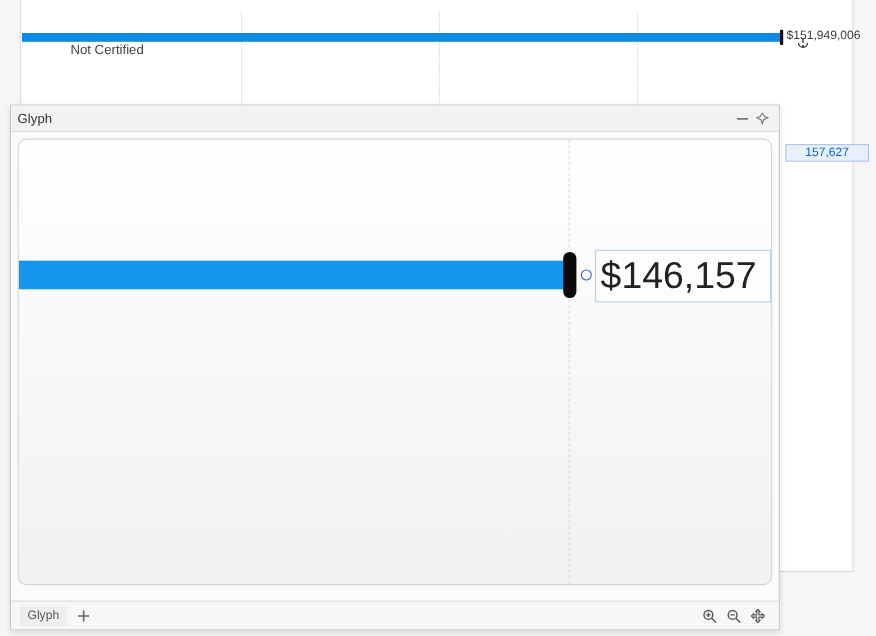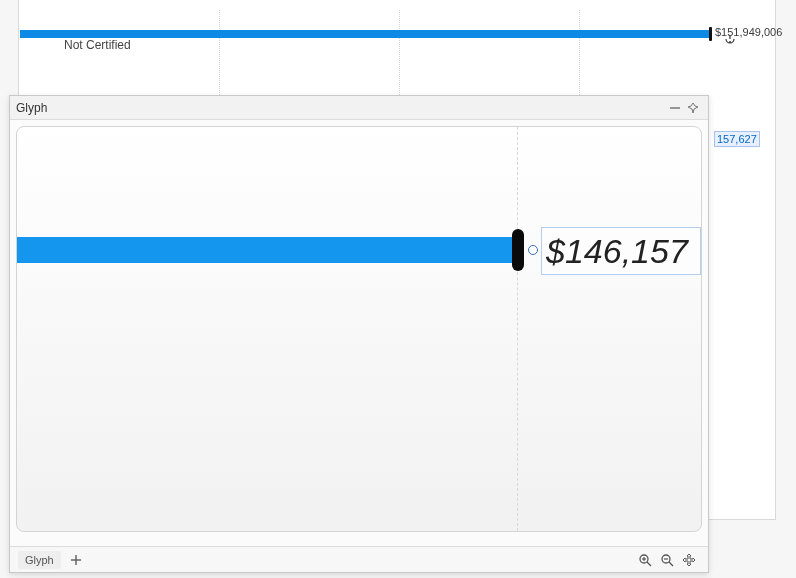--- a/index.html
+++ b/index.html
@@ -67,21 +67,21 @@
     width: 0;
     border-left: 1px dotted #d5d5d5;
   }
   .bg-value-box {
     position: absolute;
     left: 696px; top: 132px;
     font-size: 11px;
     color: #0066cc;
     background: #e8f0fe;
     outline: 1px solid #a8c2ef;
-    padding: 1px 2px;
+    padding: 1px 17px;
   }
 
   
   .glyph-window {
     position: absolute;
     left: 9px; top: 95px;
     width: 700px; height: 478px;
     background: #fbfbfb;
     border: 1px solid #c8c8c8;
     box-shadow: 0 2px 6px rgba(0,0,0,0.12);
@@ -107,21 +107,20 @@
     cursor: pointer;
   }
   .glyph-canvas {
     flex: 1;
     position: relative;
     margin: 6px 6px 14px 6px;
     background: linear-gradient(#ffffff, #f2f2f2 95%);
     border: 1px solid #d4d4d4;
     border-radius: 8px;
     overflow: hidden;
-    font-style: italic;
   }
   .canvas-grid-v {
     position: absolute;
     top: 0; bottom: 0;
     width: 0;
     border-left: 1px dashed #d8d8d8;
   }
   .glyph-bar {
     position: absolute;
     left: 0px; top: 110px;

